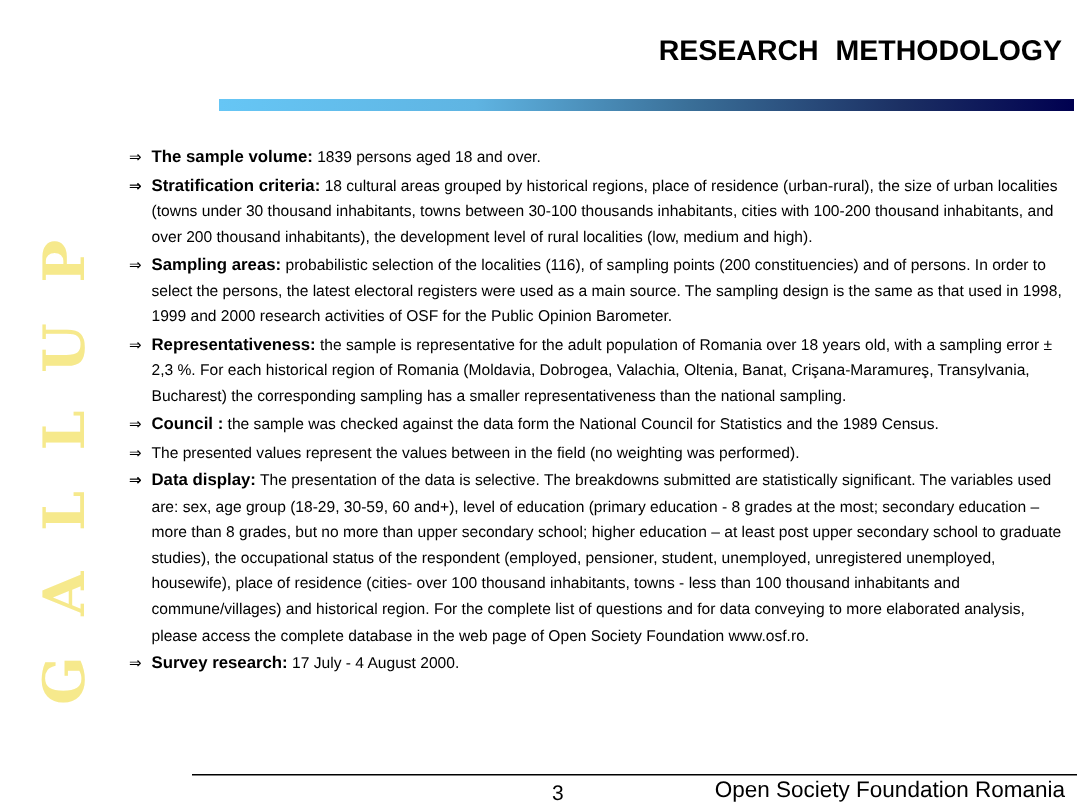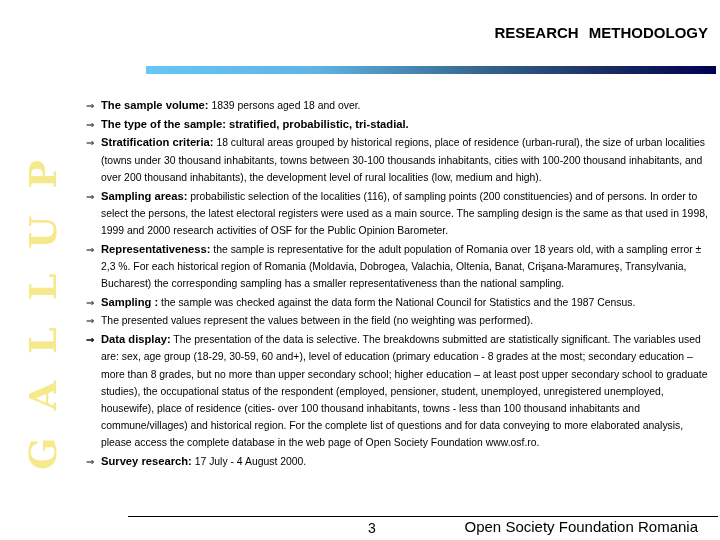--- a/index.html
+++ b/index.html
@@ -10,73 +10,72 @@
     }
     .gallup-text {
       position: absolute; left: 20px; top: 470px;
       transform-origin: 0 0; transform: rotate(-90deg);
       font-family: "DejaVu Serif", serif; font-weight: bold; font-size: 38px;
       color: #f6e98c; letter-spacing: 27px; white-space: nowrap;
     }
 
     .title {
       position: absolute; right: 12px; top: 24px;
-      font-family: "Liberation Sans", sans-serif; font-weight: bold; font-size: 15px;
+      font-family: "Liberation Sans", sans-serif; font-weight: bold; font-size: 19px;
       word-spacing: 6px; color: #000;
     }
     .title-bar {
       position: absolute; left: 146px; top: 66px; width: 570px; height: 8px;
       background: linear-gradient(to right, #66c6f5 0%, #5fb4e2 30%, #3a6f98 55%, #1b2f63 80%, #000050 100%);
     }
 
     .content { position: absolute; left: 86px; top: 97px; width: 624px; font-size: 10.4px; line-height: 17.2px; }
     .item { position: relative; padding-left: 15px; margin: 0; }
     .item .arrow { position: absolute; left: 0; top: 0; font-family: "DejaVu Sans", sans-serif; font-size: 10px; }
     .item .lbl { font-weight: bold; font-size: 11.2px; }
     .item .body { text-align: justify; margin-top: 32px; }
     .item.gap { margin-bottom: 1.5px; }
     .link { }
 
     .footer-line { position: absolute; left: 128px; top: 516px; width: 590px; height: 1px; background: #000; }
     .page-num { position: absolute; left: 368px; top: 520px; font-size: 14px; }
-    .org { position: absolute; right: 22px; top: 518px; font-size: 15px; }
+    .org { position: absolute; right: 10px; top: 518px; font-size: 15px; }
   </style>
 </head>
 <body>
 
 <div class="gallup"></div>
 <div class="gallup-text">GALLUP</div>
 
 <div class="title">RESEARCH  METHODOLOGY</div>
 <div class="title-bar"></div>
 
 <div class="content">
   <p class="item gap">
     <span class="arrow">⇒</span>
     <span class="body"><span class="lbl">The sample volume:</span><span> 1839 persons aged 18 and over.</span></span>
   </p>
   <p class="item gap">
     <span class="arrow">⇒</span>
-    <span class="body"><span class="lbl">The type of the sample: stratified, probabilistic, tri-stadial.</span><span></span></span>
   </p>
   <p class="item gap body">
     <span class="arrow">⇒</span>
     <span class="lbl">Stratification criteria:</span><span> 18 cultural areas grouped by historical regions, place of residence (urban-rural), the size of urban localities (towns under 30 thousand inhabitants, towns between 30-100 thousands inhabitants, cities with 100-200 thousand inhabitants, and over 200 thousand inhabitants), the development level of rural localities (low, medium and high).</span>
   </p>
   <p class="item gap body">
     <span class="arrow">⇒</span>
     <span class="lbl">Sampling areas:</span><span> probabilistic selection of the localities (116), of sampling points (200 constituencies) and of persons. In order to select the persons, the latest electoral registers were used as a main source. The sampling design  is the same as that used  in  1998, 1999 and 2000 research activities of OSF for the Public Opinion Barometer.</span>
   </p>
   <p class="item gap body">
     <span class="arrow">⇒</span>
     <span class="lbl">Representativeness:</span><span> the sample is representative for the adult population of Romania over 18 years old,  with a sampling error ± 2,3 %. For each historical region of  Romania (Moldavia, Dobrogea, Valachia, Oltenia, Banat, Crişana-Maramureş, Transylvania, Bucharest) the corresponding sampling has a smaller representativeness than the national sampling.</span>
   </p>
   <p class="item gap body">
     <span class="arrow">⇒</span>
-    <span class="lbl">Sampling :</span><span> the sample was checked against the data form the National Council for Statistics and the 1987 Census.</span>
+    <span class="lbl">Council :</span><span> the sample was checked against the data form the National Council for Statistics and the 1989 Census.</span>
   </p>
   <p class="item gap body">
     <span class="arrow">⇒</span>
     <span>The presented values represent the values between in the field (no weighting was performed).</span>
   </p>
   <p class="item gap body">
     <span class="arrow">⇒</span>
   </p>
   <p class="item gap body">
     <span class="arrow">⇒</span>

